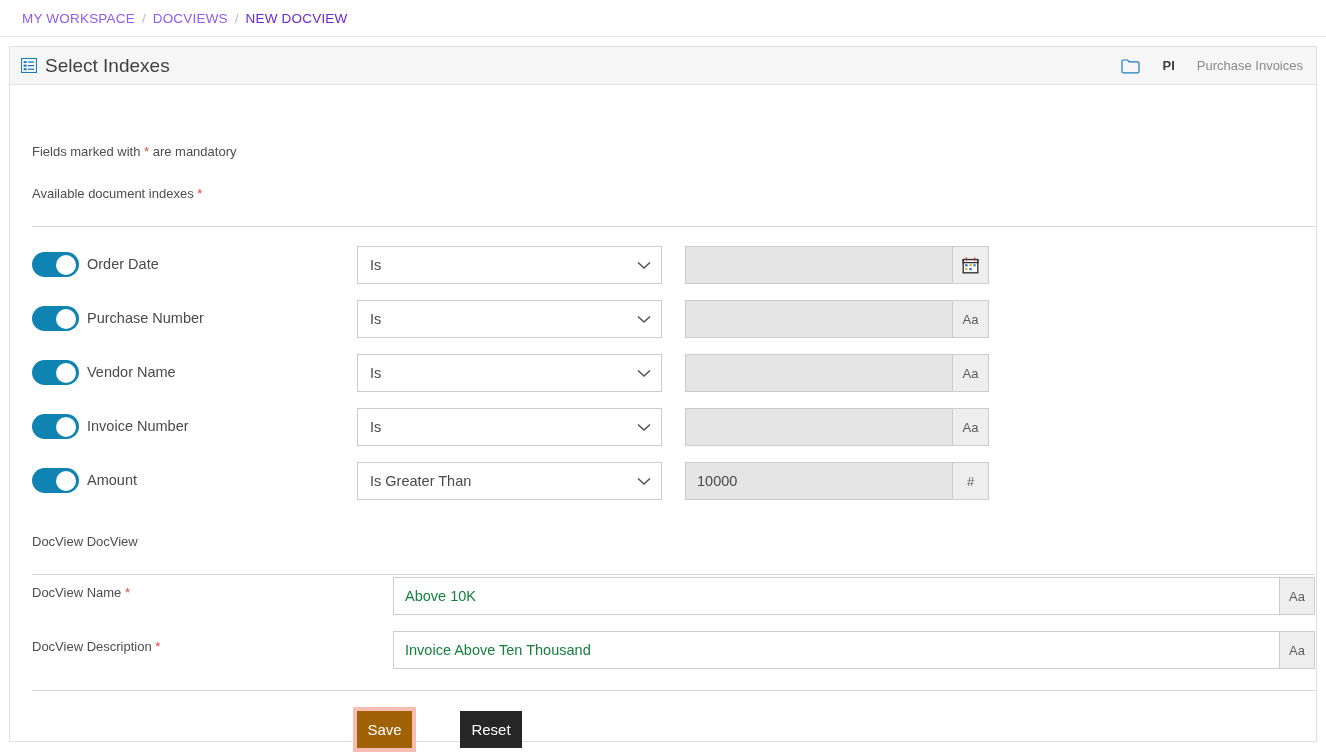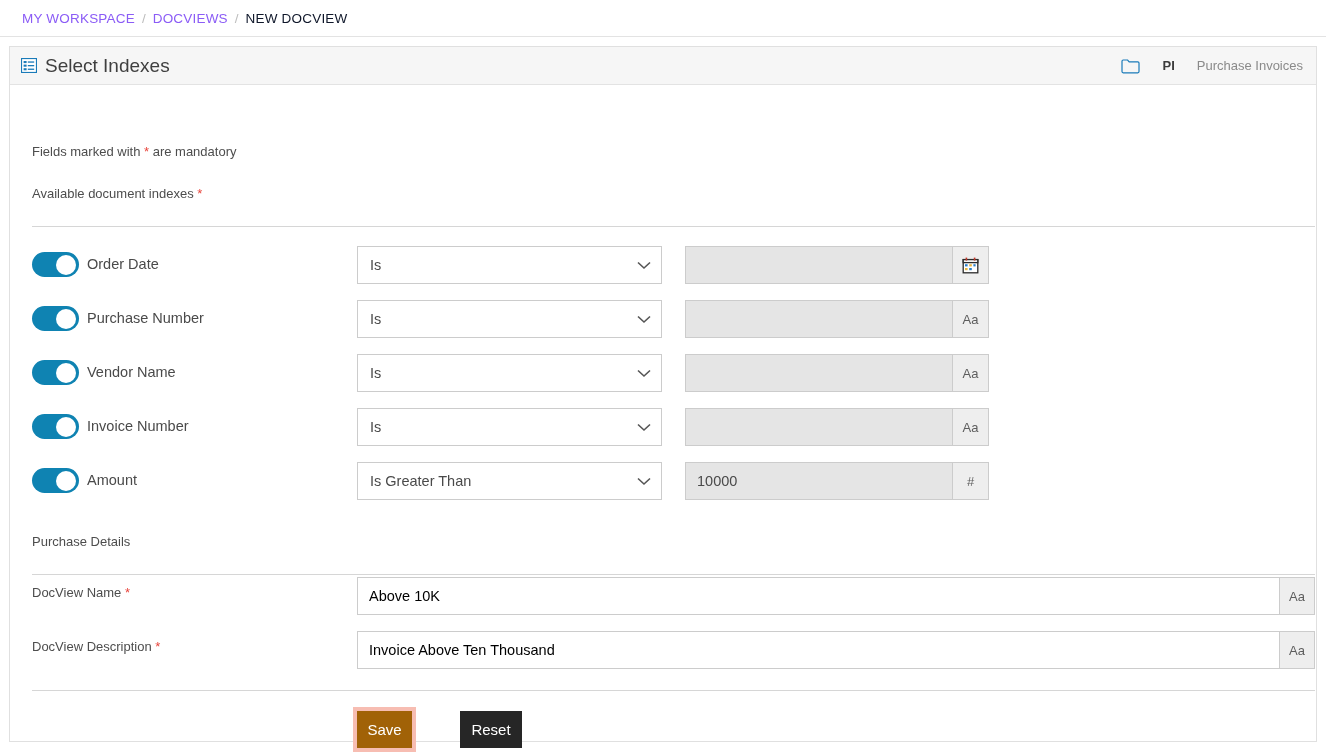--- a/index.html
+++ b/index.html
@@ -19,21 +19,21 @@
     border-left: none; border-right: none; border-top: none;
     display: flex; align-items: center;
     padding-left: 22px;
     background: #fff;
   }
   .breadcrumb-bar .crumb {
     font-size: 13.5px;
     letter-spacing: .2px;
   }
   .crumb.link { color: #8b5cf6; cursor: pointer; }
-  .crumb.current { color: #0f172a; }
+  .crumb.current { color: #6d28d9; }
   .crumb-sep { color: #bdbdbd; font-size: 13.5px; margin: 0 7px; }
 
   
   .panel {
     margin: 9px 9px 0 9px;
     border: 1px solid #e0e0e0;
     background: #fff;
     height: 696px;
     display: flex; flex-direction: column;
   }
@@ -112,22 +112,23 @@
     width: 37px; border: 1px solid #ccc; background: #eeeeee;
     display: flex; align-items: center; justify-content: center;
     font-size: 13px; color: #5d5d5d; cursor: pointer;
   }
 
   
   .detail-label { position: absolute; left: 22px; font-size: 13px; color: #4d4d4d; }
   .wide-grp { position: absolute; left: 347px; width: 958px; height: 38px; display: flex; }
   .wide-grp .field {
     flex: 1; border: 1px solid #ccc; border-right: none; background: #fff;
-    font-size: 14.5px; color: #000000; padding: 0 11px; outline: none;
+    font-size: 14.5px; color: #15803d; padding: 0 11px; outline: none;
     font-family: "Liberation Sans", "DejaVu Sans", sans-serif;
+    margin-left: 36px;
   }
   .wide-grp .addon {
     width: 36px; border: 1px solid #ccc; background: #eeeeee;
     display: flex; align-items: center; justify-content: center;
     font-size: 13px; color: #5d5d5d; cursor: pointer;
   }
 
   
   .btn-row { position: absolute; left: 0; top: 672px; }
   .btn {
@@ -298,21 +299,21 @@
               <path d="M1 1.5 L7 7 L13 1.5" fill="none" stroke="#555" stroke-width="1.6"></path>
             </svg>
         </span>
       </div>
       <div class="inputgrp">
         <input class="field" type="text" value="10000" style="">
         <span class="addon">#</span>
       </div>
     </div>
 
-    <div class="section-label" style="left:22px; top:449px;">Purchase Details</div>
+    <div class="section-label" style="left:22px; top:449px;">DocView DocView</div>
     <div class="divider" style="top:489px;"></div>
 
     <div class="detail-label" style="top:500px;">
       <span>DocView Name</span>
       <span class="req">*</span>
     </div>
     <div class="wide-grp" style="top:492px;">
       <input class="field" type="text" value="Above 10K" style="">
       <span class="addon">Aa</span>
     </div>

